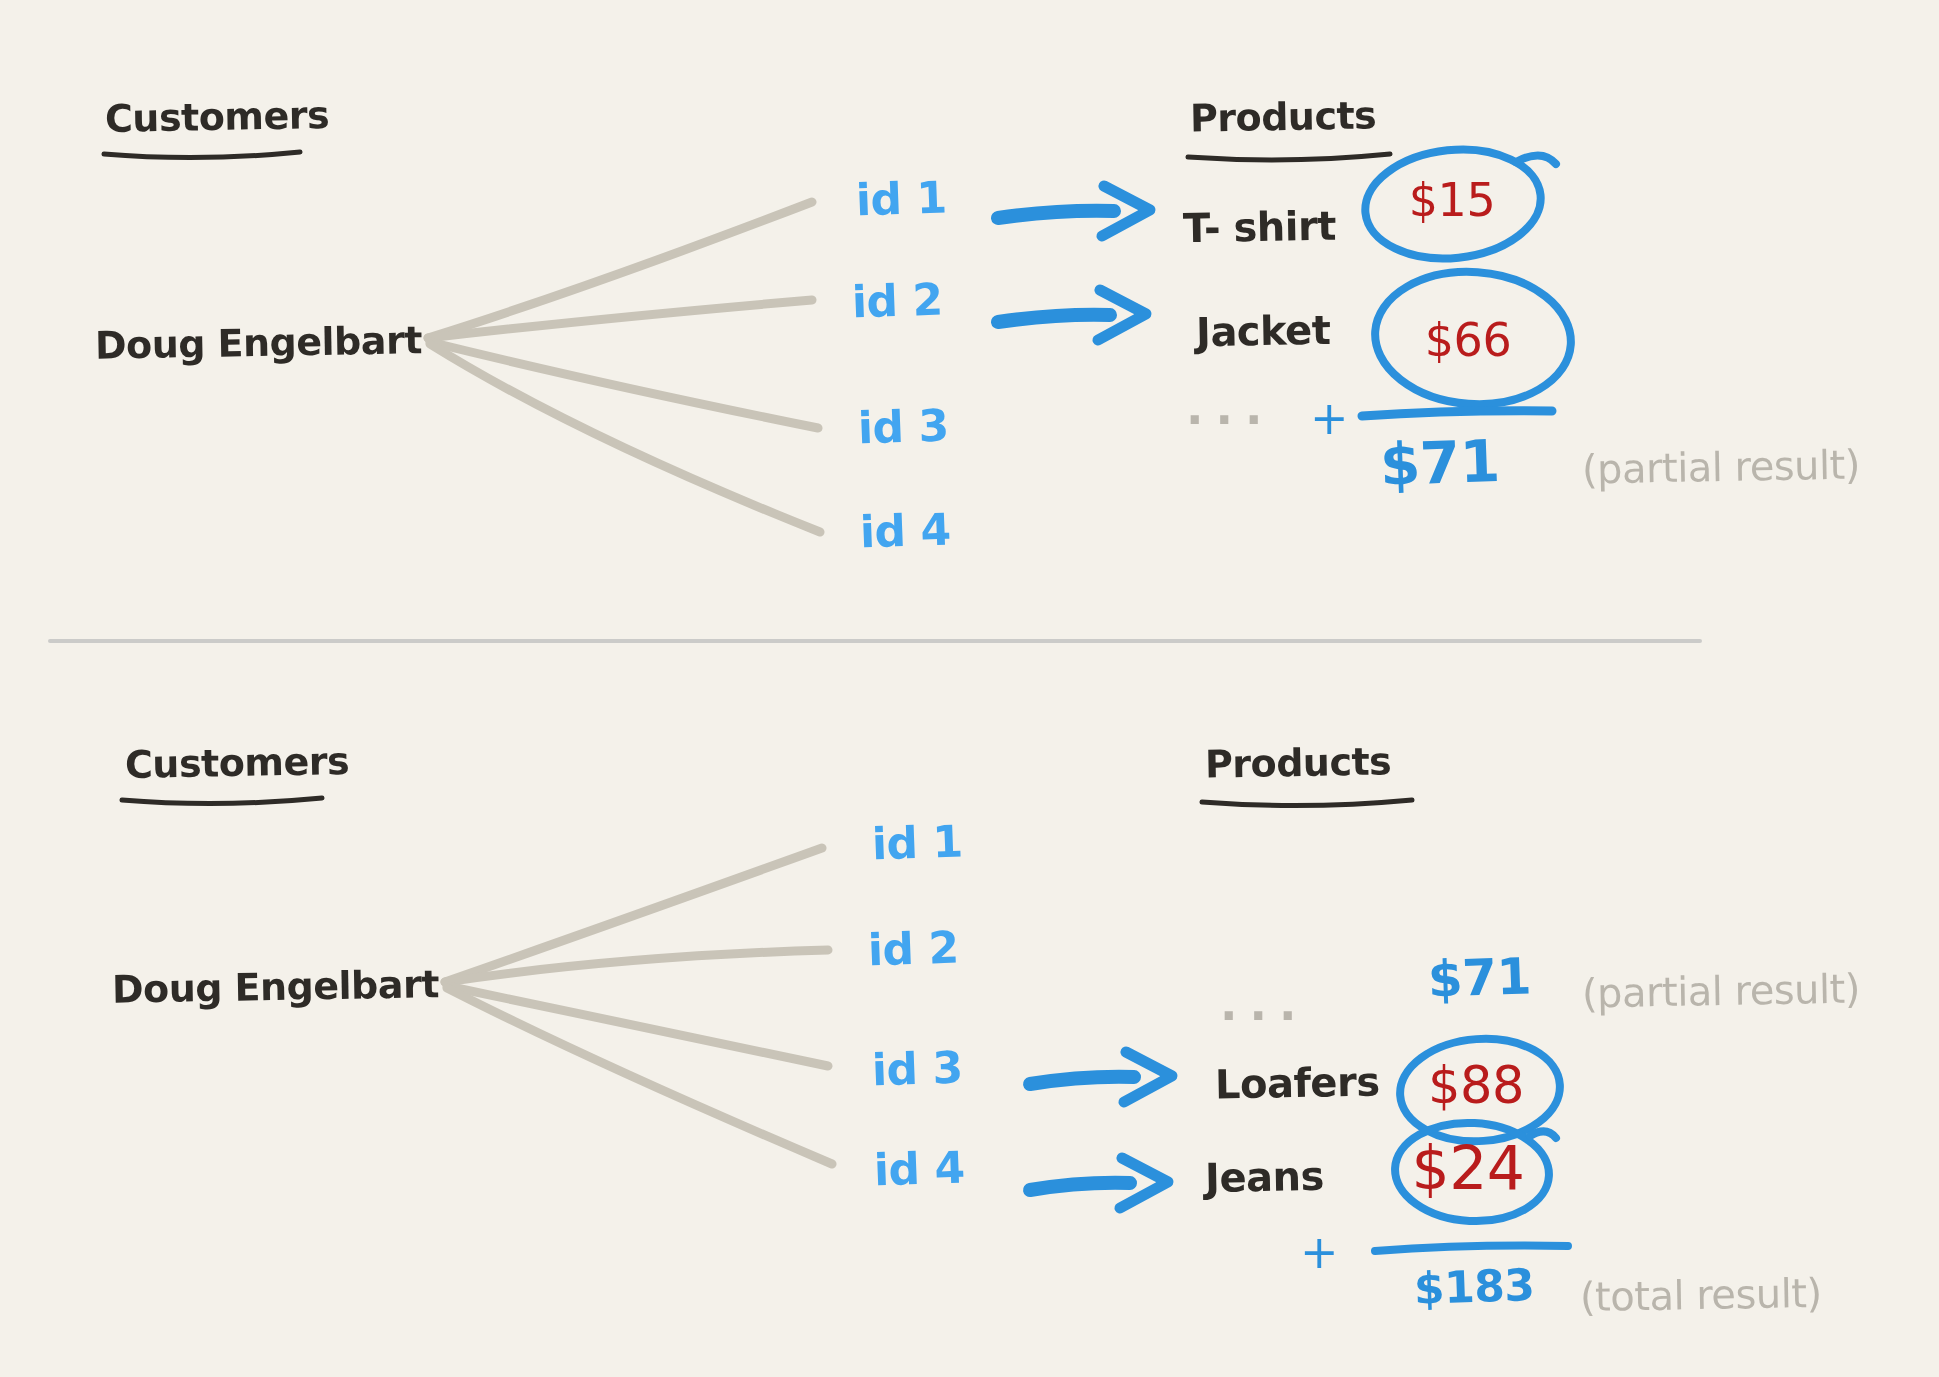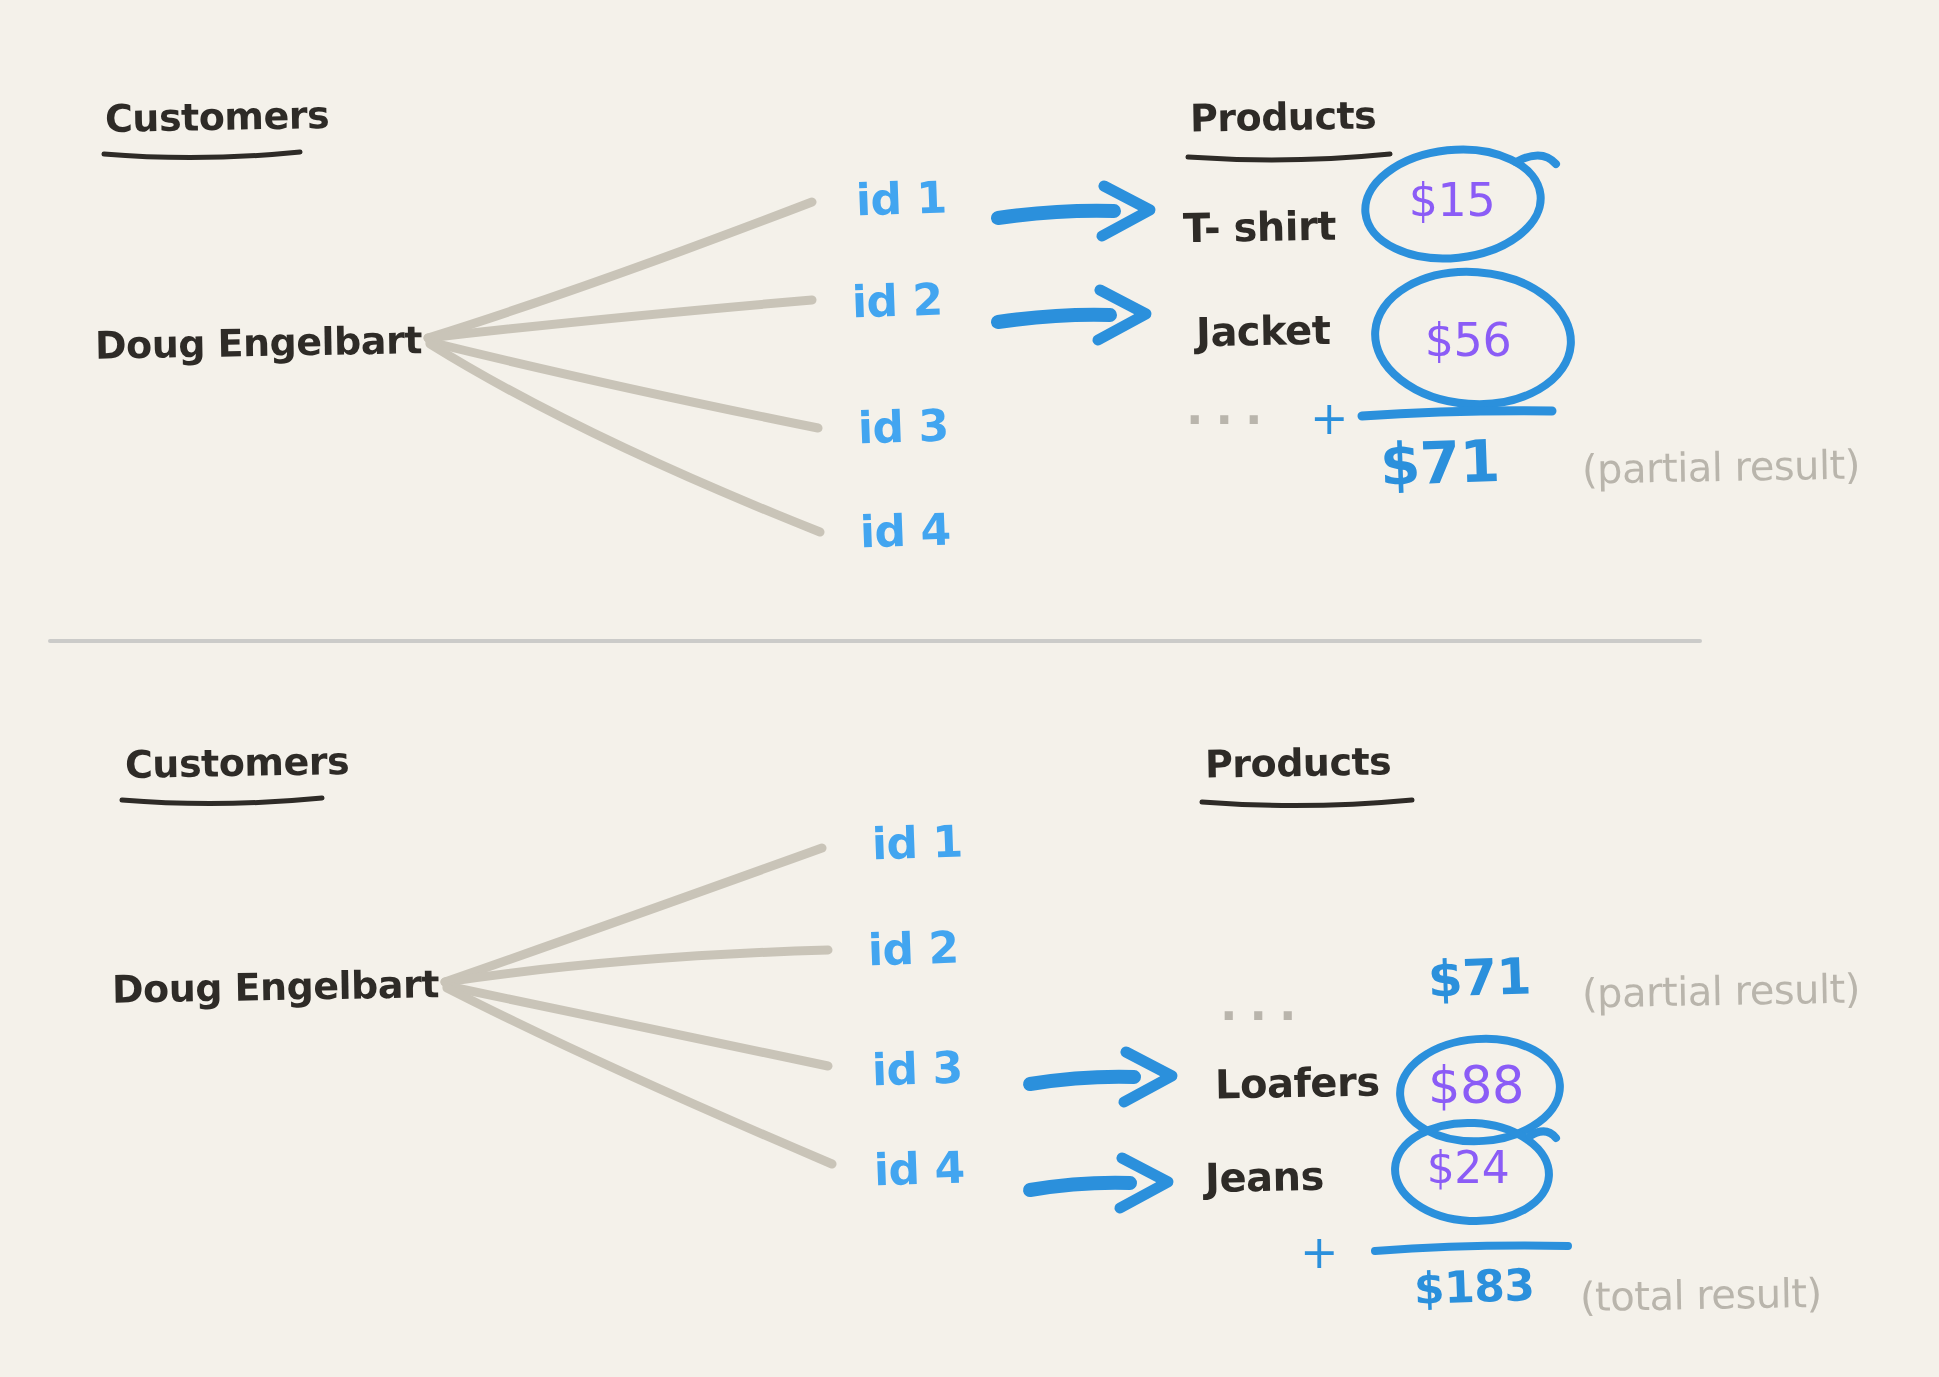--- a/index.html
+++ b/index.html
@@ -4,21 +4,21 @@
 <style>
   html,body{margin:0;padding:0;}
   body{width:1939px;height:1377px;overflow:hidden;background:#f4f1ea;}
   .stage{position:relative;width:1665px;height:1377px;background:#f4f1ea;
          font-family:"DejaVu Sans", sans-serif;}
   svg.layer{position:absolute;left:0;top:0;}
   .txt{position:absolute;white-space:nowrap;line-height:1.15;letter-spacing:-0.5px;}
   .ink{color:#2e2b27;font-weight:bold;}
   .blue{color:#42a5f0;font-weight:bold;}
   .dblue{color:#2b90dc;font-weight:bold;}
-  .price{color:#8b5cf6;font-weight:normal;}
+  .price{color:#b91c1c;font-weight:normal;}
   .note{color:#b9b5ac;font-weight:normal;}
   .dots{color:#b9b5ac;letter-spacing:12px;font-weight:bold;}
   .ctr{transform:translate(-50%,-50%);}
   .r-1{transform:rotate(-1deg);}
   .r-2{transform:rotate(-2deg);}
   .heading{font-size:38px;}
 </style>
 </head>
 <body>
 
@@ -90,21 +90,21 @@
 
   <div class="txt blue r-2" style="left:856px;top:174px;font-size:44px;">id 1</div>
   <div class="txt blue r-2" style="left:852px;top:276px;font-size:44px;">id 2</div>
   <div class="txt blue r-2" style="left:858px;top:402px;font-size:44px;">id 3</div>
   <div class="txt blue r-2" style="left:860px;top:506px;font-size:44px;">id 4</div>
 
   <div class="txt ink r-1" style="left:1183px;top:204px;font-size:40px;">T- shirt</div>
   <div class="txt price ctr" style="left:1452px;top:200px;font-size:46px;">$15</div>
 
   <div class="txt ink r-1" style="left:1196px;top:308px;font-size:40px;">Jacket</div>
-  <div class="txt price ctr" style="left:1468px;top:340px;font-size:46px;">$56</div>
+  <div class="txt price ctr" style="left:1468px;top:340px;font-size:46px;">$66</div>
 
   <div class="txt dots" style="left:1186px;top:382px;font-size:46px;">...</div>
   <div class="txt dblue" style="left:1310px;top:392px;font-size:46px;font-weight:normal;">+</div>
   <div class="txt dblue r-2" style="left:1380px;top:430px;font-size:58px;">$71</div>
   <div class="txt note r-1" style="left:1582px;top:444px;font-size:40px;">(partial result)</div>
 
   <div class="txt ink heading r-1" style="left:125px;top:742px;">Customers</div>
   <div class="txt ink heading r-1" style="left:1205px;top:742px;">Products</div>
 
   <div class="txt ink r-1" style="left:112px;top:966px;font-size:38px;">Doug Engelbart</div>
@@ -115,19 +115,19 @@
   <div class="txt blue r-2" style="left:874px;top:1144px;font-size:44px;">id 4</div>
 
   <div class="txt dots" style="left:1220px;top:978px;font-size:46px;">...</div>
   <div class="txt dblue r-2" style="left:1428px;top:950px;font-size:50px;">$71</div>
   <div class="txt note r-1" style="left:1582px;top:968px;font-size:40px;">(partial result)</div>
 
   <div class="txt ink r-1" style="left:1215px;top:1060px;font-size:40px;">Loafers</div>
   <div class="txt price ctr" style="left:1476px;top:1086px;font-size:51px;">$88</div>
 
   <div class="txt ink r-1" style="left:1205px;top:1154px;font-size:40px;">Jeans</div>
-  <div class="txt price ctr" style="left:1468px;top:1168px;font-size:44px;">$24</div>
+  <div class="txt price ctr" style="left:1468px;top:1168px;font-size:60px;">$24</div>
 
   <div class="txt dblue" style="left:1300px;top:1226px;font-size:46px;font-weight:normal;">+</div>
   <div class="txt dblue r-2" style="left:1414px;top:1262px;font-size:44px;">$183</div>
   <div class="txt note r-1" style="left:1580px;top:1272px;font-size:40px;">(total result)</div>
 
 </div>
 
 </body></html>

